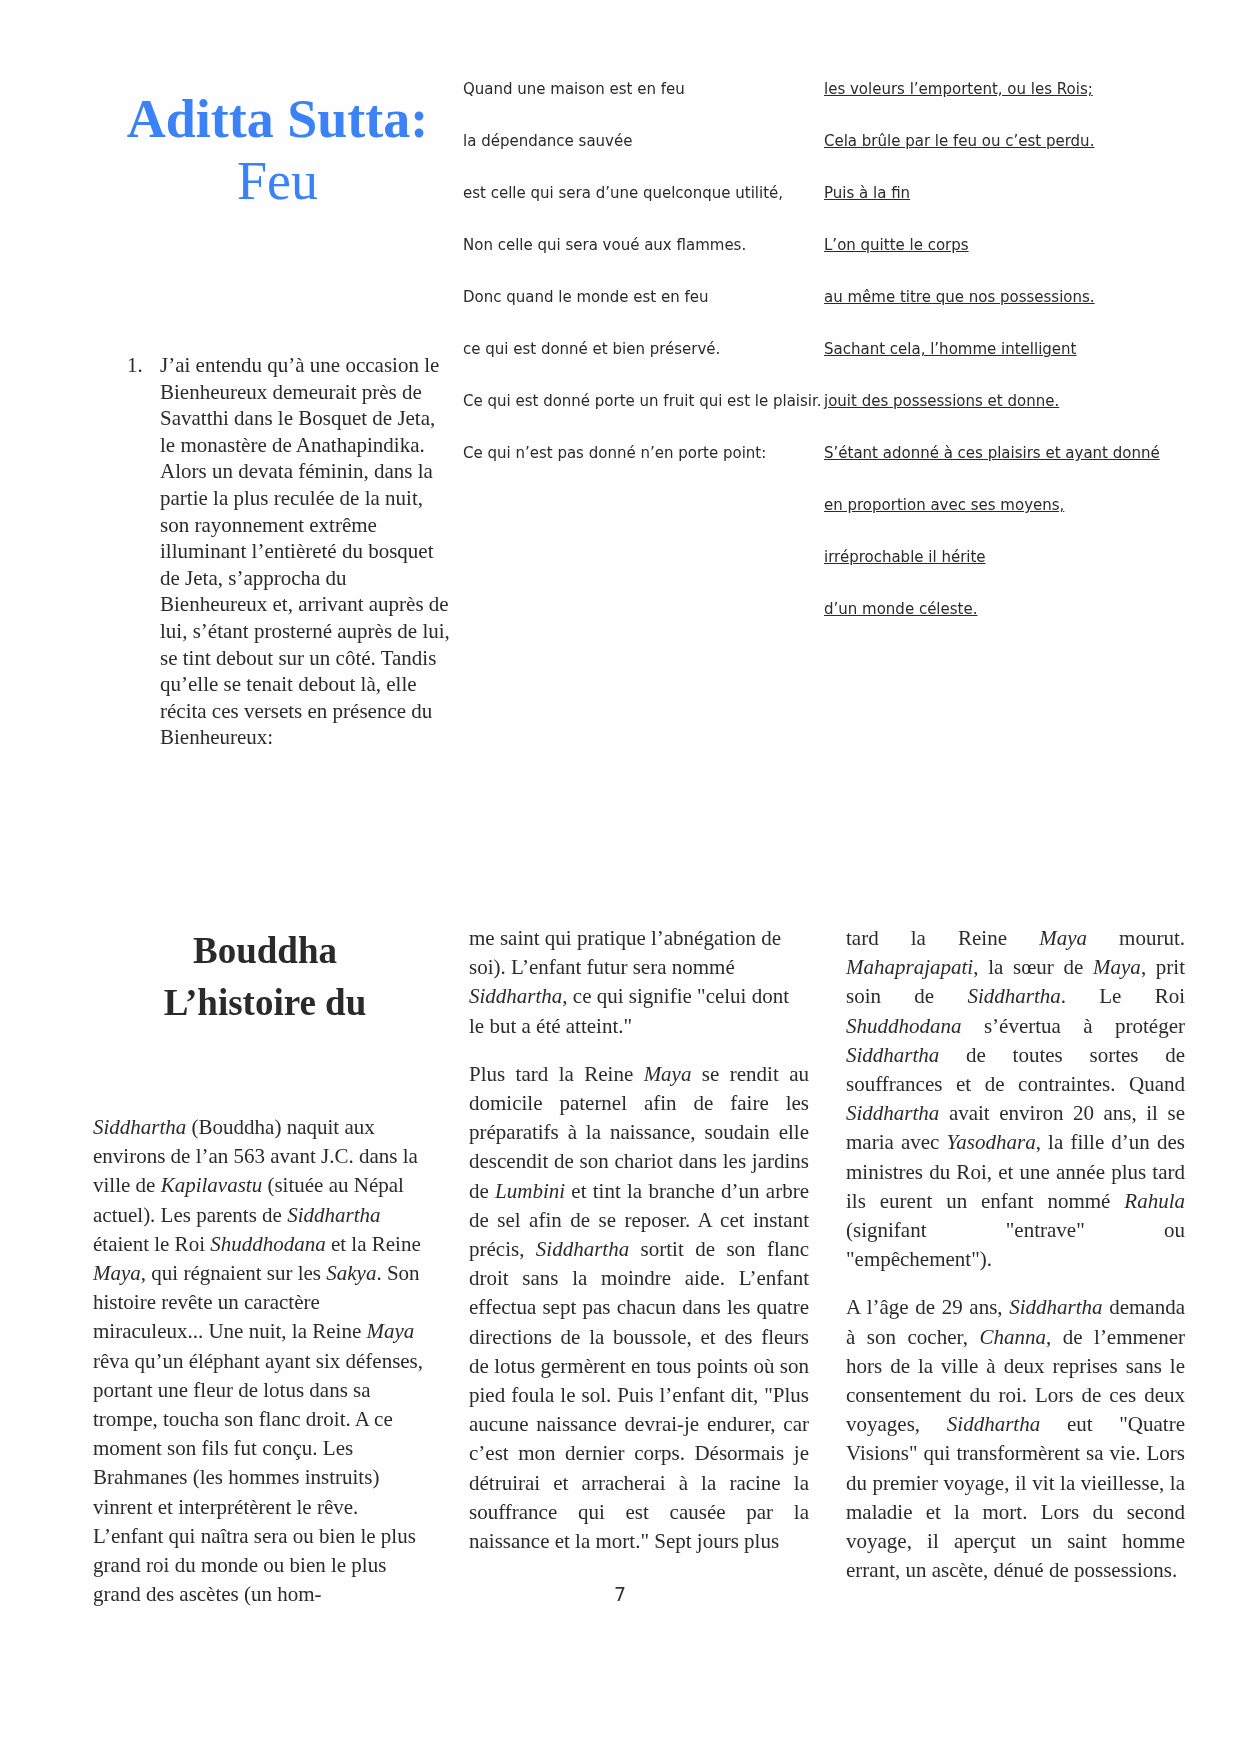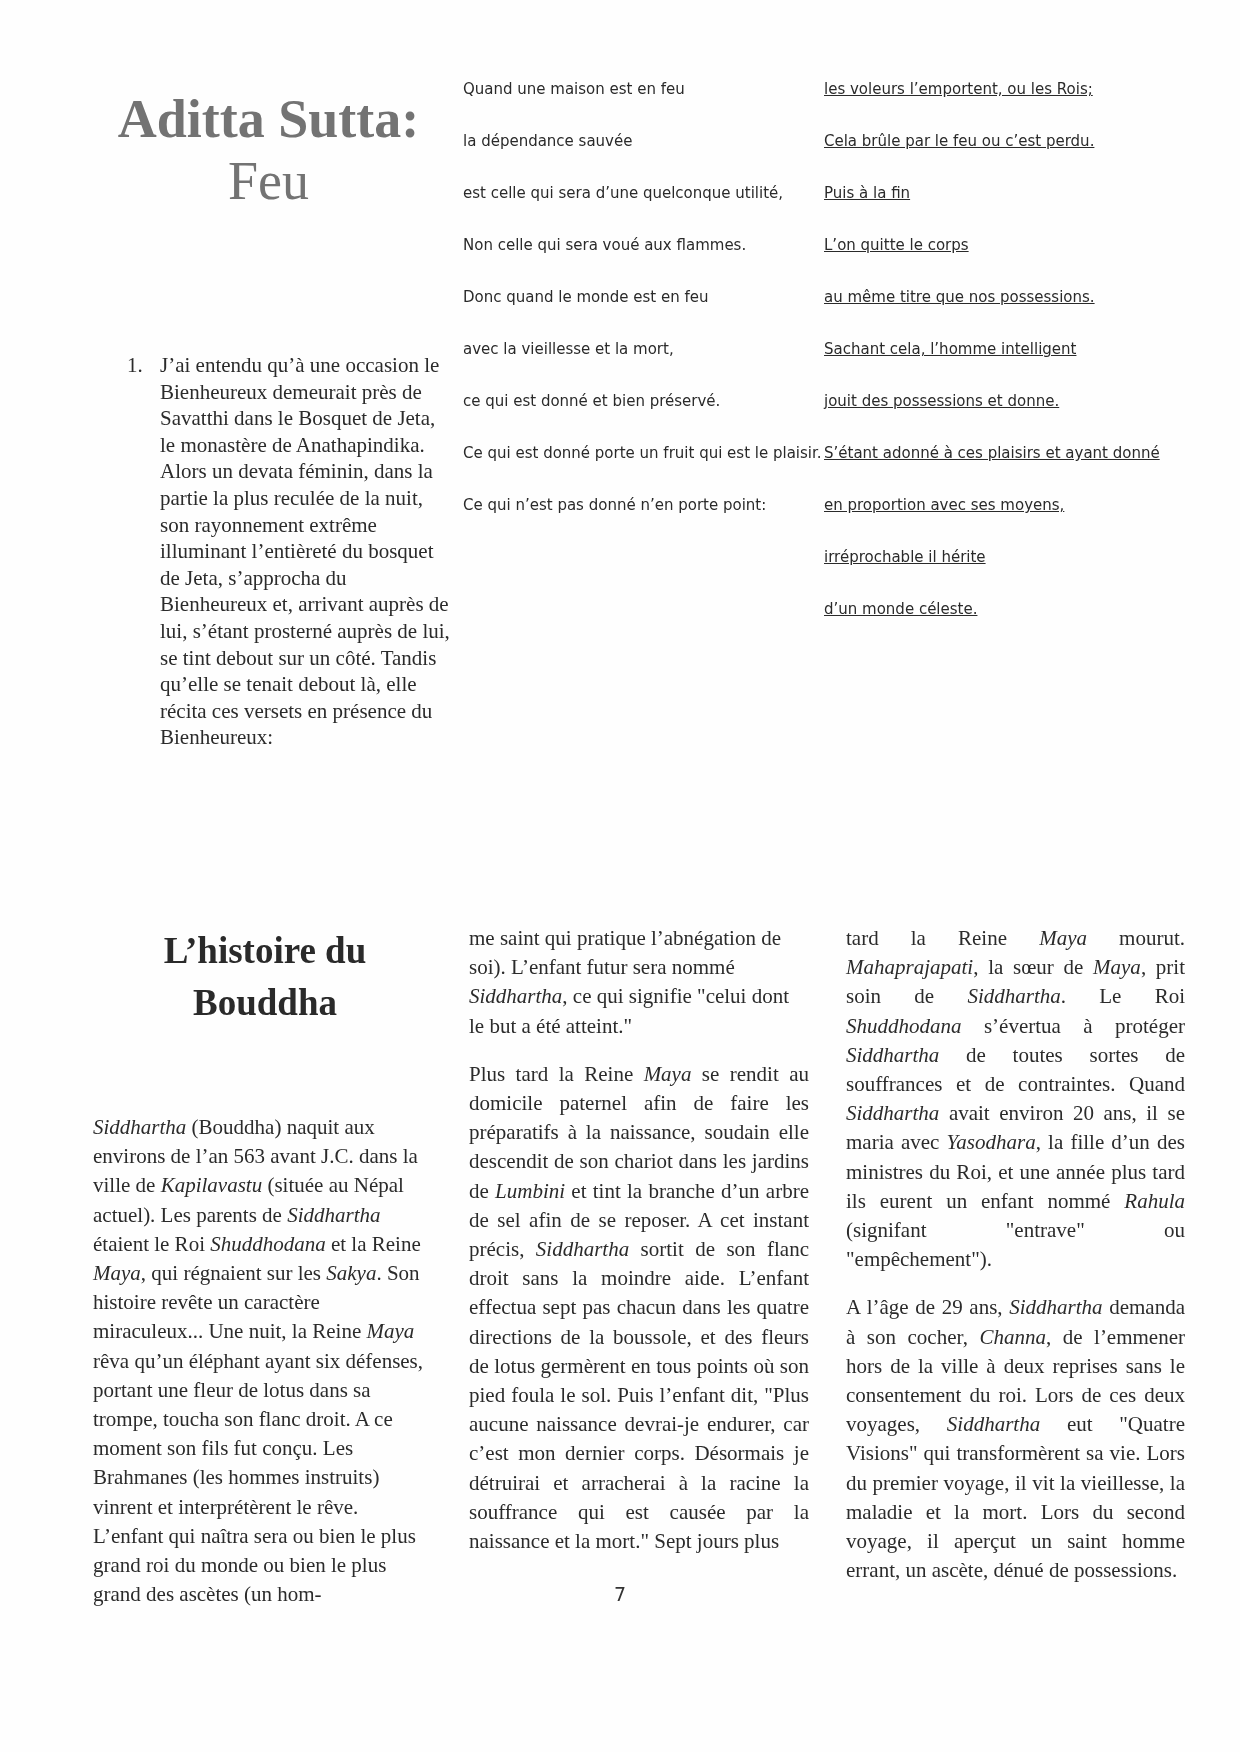--- a/index.html
+++ b/index.html
@@ -5,22 +5,22 @@
     html, body { margin: 0; padding: 0; }
     body {
       width: 1240px; height: 1752px; background: #fefefe; position: relative;
       overflow: hidden; color: #222;
     }
     .serif { font-family: "Liberation Serif", "DejaVu Serif", serif; }
     .sans { font-family: "DejaVu Sans", "Liberation Sans", sans-serif; }
 
     
     #title1 {
-      position: absolute; left: 86px; top: 88px; width: 365px;
-      text-align: center; font-size: 54px; line-height: 62px; color: #737373;
+      position: absolute; left: 95px; top: 88px; width: 365px;
+      text-align: center; font-size: 54px; line-height: 62px; color: #3b82f6;
     }
     #title1 .bold { font-weight: bold; display: block; }
     #title1 .reg { display: block; }
 
     #para1 {
       position: absolute; left: 130px; top: 352px; width: 320px;
       font-size: 21px; line-height: 26.6px; color: #2b2b2b;
     }
     #para1 .num { position: absolute; left: -3px; }
     #para1 .body { display: block; padding-left: 30px; }
@@ -65,43 +65,42 @@
   <span class="num">1.</span>
   <span class="body">J’ai entendu qu’à une occasion le Bienheureux demeurait près de Savatthi dans le Bosquet de Jeta, le monastère de Anathapindika. Alors un devata féminin, dans la partie la plus reculée de la nuit, son rayonnement extrême illuminant l’entièreté du bosquet de Jeta, s’approcha du Bienheureux et, arrivant auprès de lui, s’étant prosterné auprès de lui, se tint debout sur un côté. Tandis qu’elle se tenait debout là, elle récita ces versets en présence du Bienheureux:</span>
 </div>
 
 <div id="verses-mid" class="verse-col sans">
   <p class="verse">Quand une maison est en feu</p>
   <p class="verse">la dépendance sauvée</p>
   <p class="verse">est celle qui sera d’une quelconque utilité,</p>
   <p class="verse">Non celle qui sera voué aux flammes.</p>
   <p class="verse">Donc quand le monde est en feu</p>
-  <p class="verse">avec la vieillesse et la mort,</p>
   <p class="verse">ce qui est donné et bien préservé.</p>
   <p class="verse">Ce qui est donné porte un fruit qui est le plaisir.</p>
   <p class="verse">Ce qui n’est pas donné n’en porte point:</p>
 </div>
 
 <div id="verses-right" class="verse-col sans">
   <p class="verse">les voleurs l’emportent, ou les Rois;</p>
   <p class="verse">Cela brûle par le feu ou c’est perdu.</p>
   <p class="verse">Puis à la fin</p>
   <p class="verse">L’on quitte le corps</p>
   <p class="verse">au même titre que nos possessions.</p>
   <p class="verse">Sachant cela, l’homme intelligent</p>
   <p class="verse">jouit des possessions et donne.</p>
   <p class="verse">S’étant adonné à ces plaisirs et ayant donné</p>
   <p class="verse">en proportion avec ses moyens,</p>
   <p class="verse">irréprochable il hérite</p>
   <p class="verse">d’un monde céleste.</p>
 </div>
 
 <div id="title2" class="serif">
+  <div>Bouddha</div>
   <div>L’histoire du</div>
-  <div>Bouddha</div>
 </div>
 
 <div id="col-left2" class="prose serif">
   <p><em>Siddhartha</em><span> (Bouddha) naquit aux environs de l’an 563 avant J.C. dans la ville de </span><em>Kapilavastu</em><span> (située au Népal actuel). Les parents de </span><em>Siddhartha</em><span> étaient le Roi </span><em>Shuddhodana</em><span> et la Reine </span><em>Maya</em><span>, qui régnaient sur les </span><em>Sakya</em><span>. Son histoire revête un caractère miraculeux... Une nuit, la Reine </span><em>Maya</em><span> rêva qu’un éléphant ayant six défenses, portant une fleur de lotus dans sa trompe, toucha son flanc droit. A ce moment son fils fut conçu. Les Brahmanes (les hommes instruits) vinrent et interprétèrent le rêve. L’enfant qui naîtra sera ou bien le plus grand roi du monde ou bien le plus grand des ascètes (un hom-</span></p>
 </div>
 
 <div id="col-mid2" class="prose serif justify">
   <p style="text-align:left"><span>me saint qui pratique l’abnégation de soi). L’enfant futur sera nommé </span><em>Siddhartha</em><span>, ce qui signifie "celui dont le but a été atteint."</span></p>
   <p><span>Plus tard la Reine </span><em>Maya</em><span> se rendit au domicile paternel afin de faire les préparatifs à la naissance, soudain elle descendit de son chariot dans les jardins de </span><em>Lumbini</em><span> et tint la branche d’un arbre de sel afin de se reposer. A cet instant précis, </span><em>Siddhartha</em><span> sortit de son flanc droit sans la moindre aide. L’enfant effectua sept pas chacun dans les quatre directions de la boussole, et des fleurs de lotus germèrent en tous points où son pied foula le sol. Puis l’enfant dit, "Plus aucune naissance devrai-je endurer, car c’est mon dernier corps. Désormais je détruirai et arracherai à la racine la souffrance qui est causée par la naissance et la mort." Sept jours plus</span></p>
 </div>

